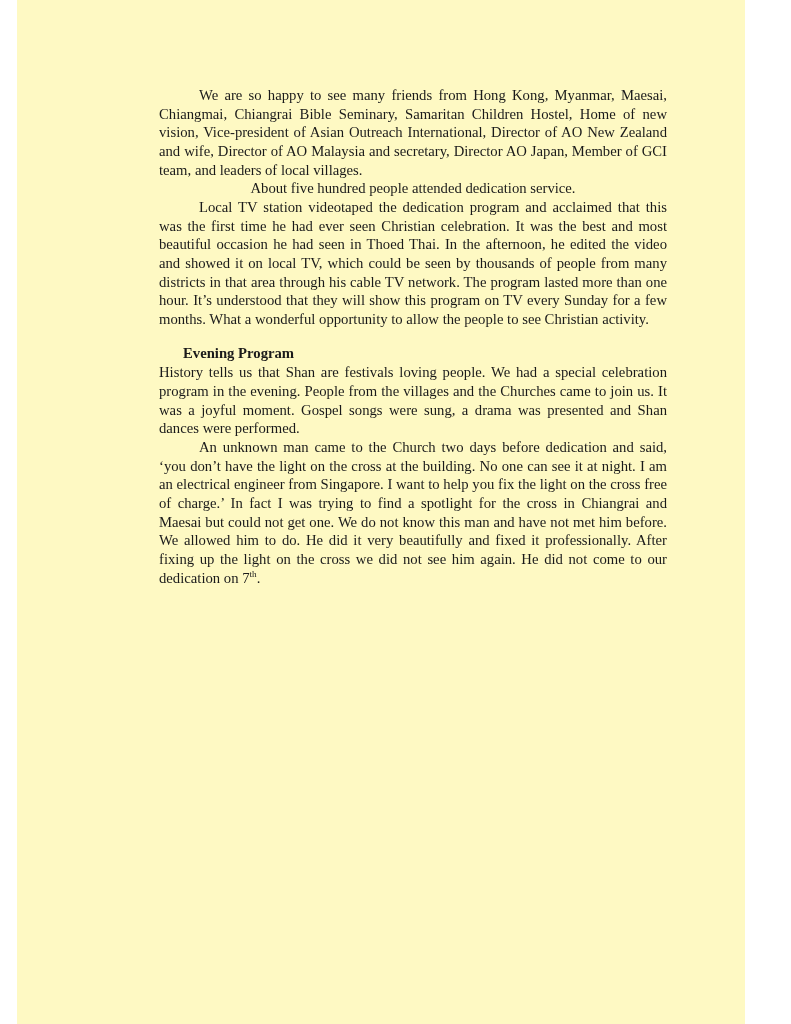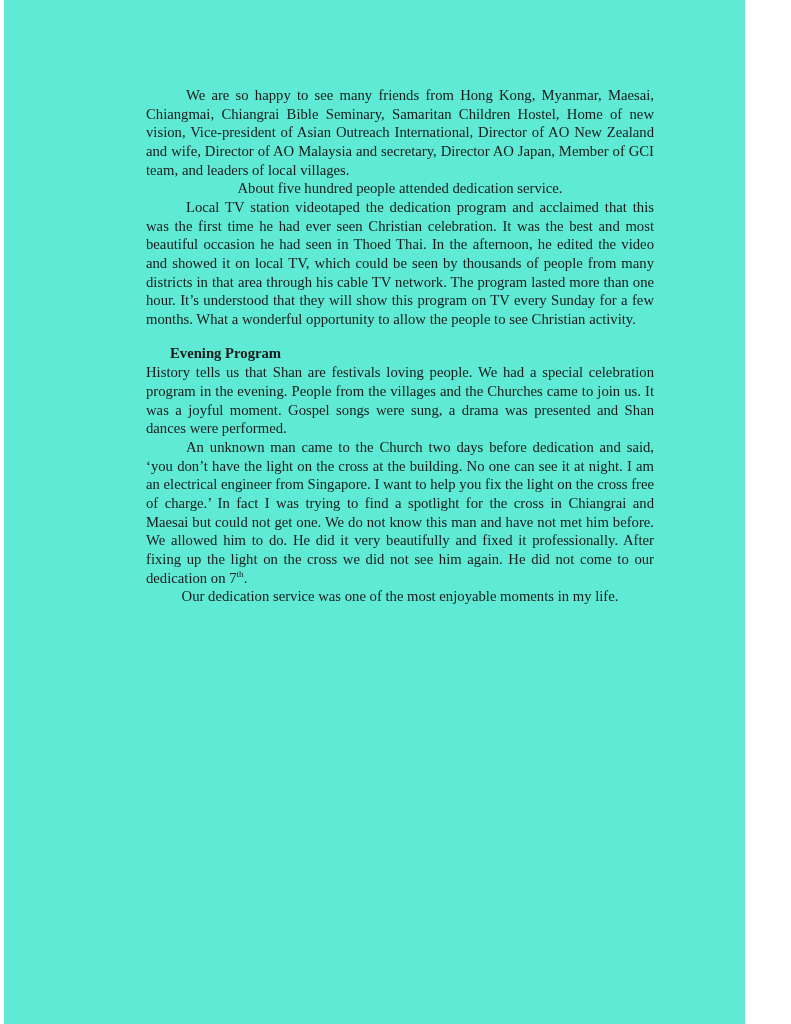--- a/index.html
+++ b/index.html
@@ -8,25 +8,25 @@
     background: #ffffff;
   }
   body {
     width: 791px;
     height: 1024px;
     position: relative;
     font-family: "Liberation Serif", serif;
   }
   #page {
     position: absolute;
-    left: 4px;
+    left: 17px;
     top: 0;
     width: 745px;
     height: 1024px;
-    background: #5eead4;
+    background: #fef9c3;
   }
   #right-margin {
     position: absolute;
     left: 745px;
     top: 0;
     width: 46px;
     height: 1024px;
     background: #ffffff;
   }
   #content {
@@ -72,18 +72,17 @@
     <p class="nojust">About five hundred people attended dedication service.</p>
 
     <p class="indent">Local TV station videotaped the dedication program and acclaimed that this was the first time he had ever seen Christian celebration. It was the best and most beautiful occasion he had seen in Thoed Thai. In the afternoon, he edited the video and showed it on local TV, which could be seen by thousands of people from many districts in that area through his cable TV network. The program lasted more than one hour. It’s understood that they will show this program on TV every Sunday for a few months. What a wonderful opportunity to allow the people to see Christian activity.</p>
 
     <p class="heading">Evening Program</p>
 
     <p>History tells us that Shan are festivals loving people. We had a special celebration program in the evening. People from the villages and the Churches came to join us. It was a joyful moment. Gospel songs were sung, a drama was presented and Shan dances were performed.</p>
 
     <p class="indent"><span>An unknown man came to the Church two days before dedication and said, ‘you don’t have the light on the cross at the building. No one can see it at night. I am an electrical engineer from Singapore. I want to help you fix the light on the cross free of charge.’ In fact I was trying to find a spotlight for the cross in Chiangrai and Maesai but could not get one. We do not know this man and have not met him before. We allowed him to do. He did it very beautifully and fixed it professionally. After fixing up the light on the cross we did not see him again. He did not come to our dedication on 7</span><sup>th</sup><span>.</span></p>
 
-    <p class="nojust">Our dedication service was one of the most enjoyable moments in my life.</p>
 
 
   </div>
 </div>
 <div id="right-margin"></div>
 
 </body></html>

